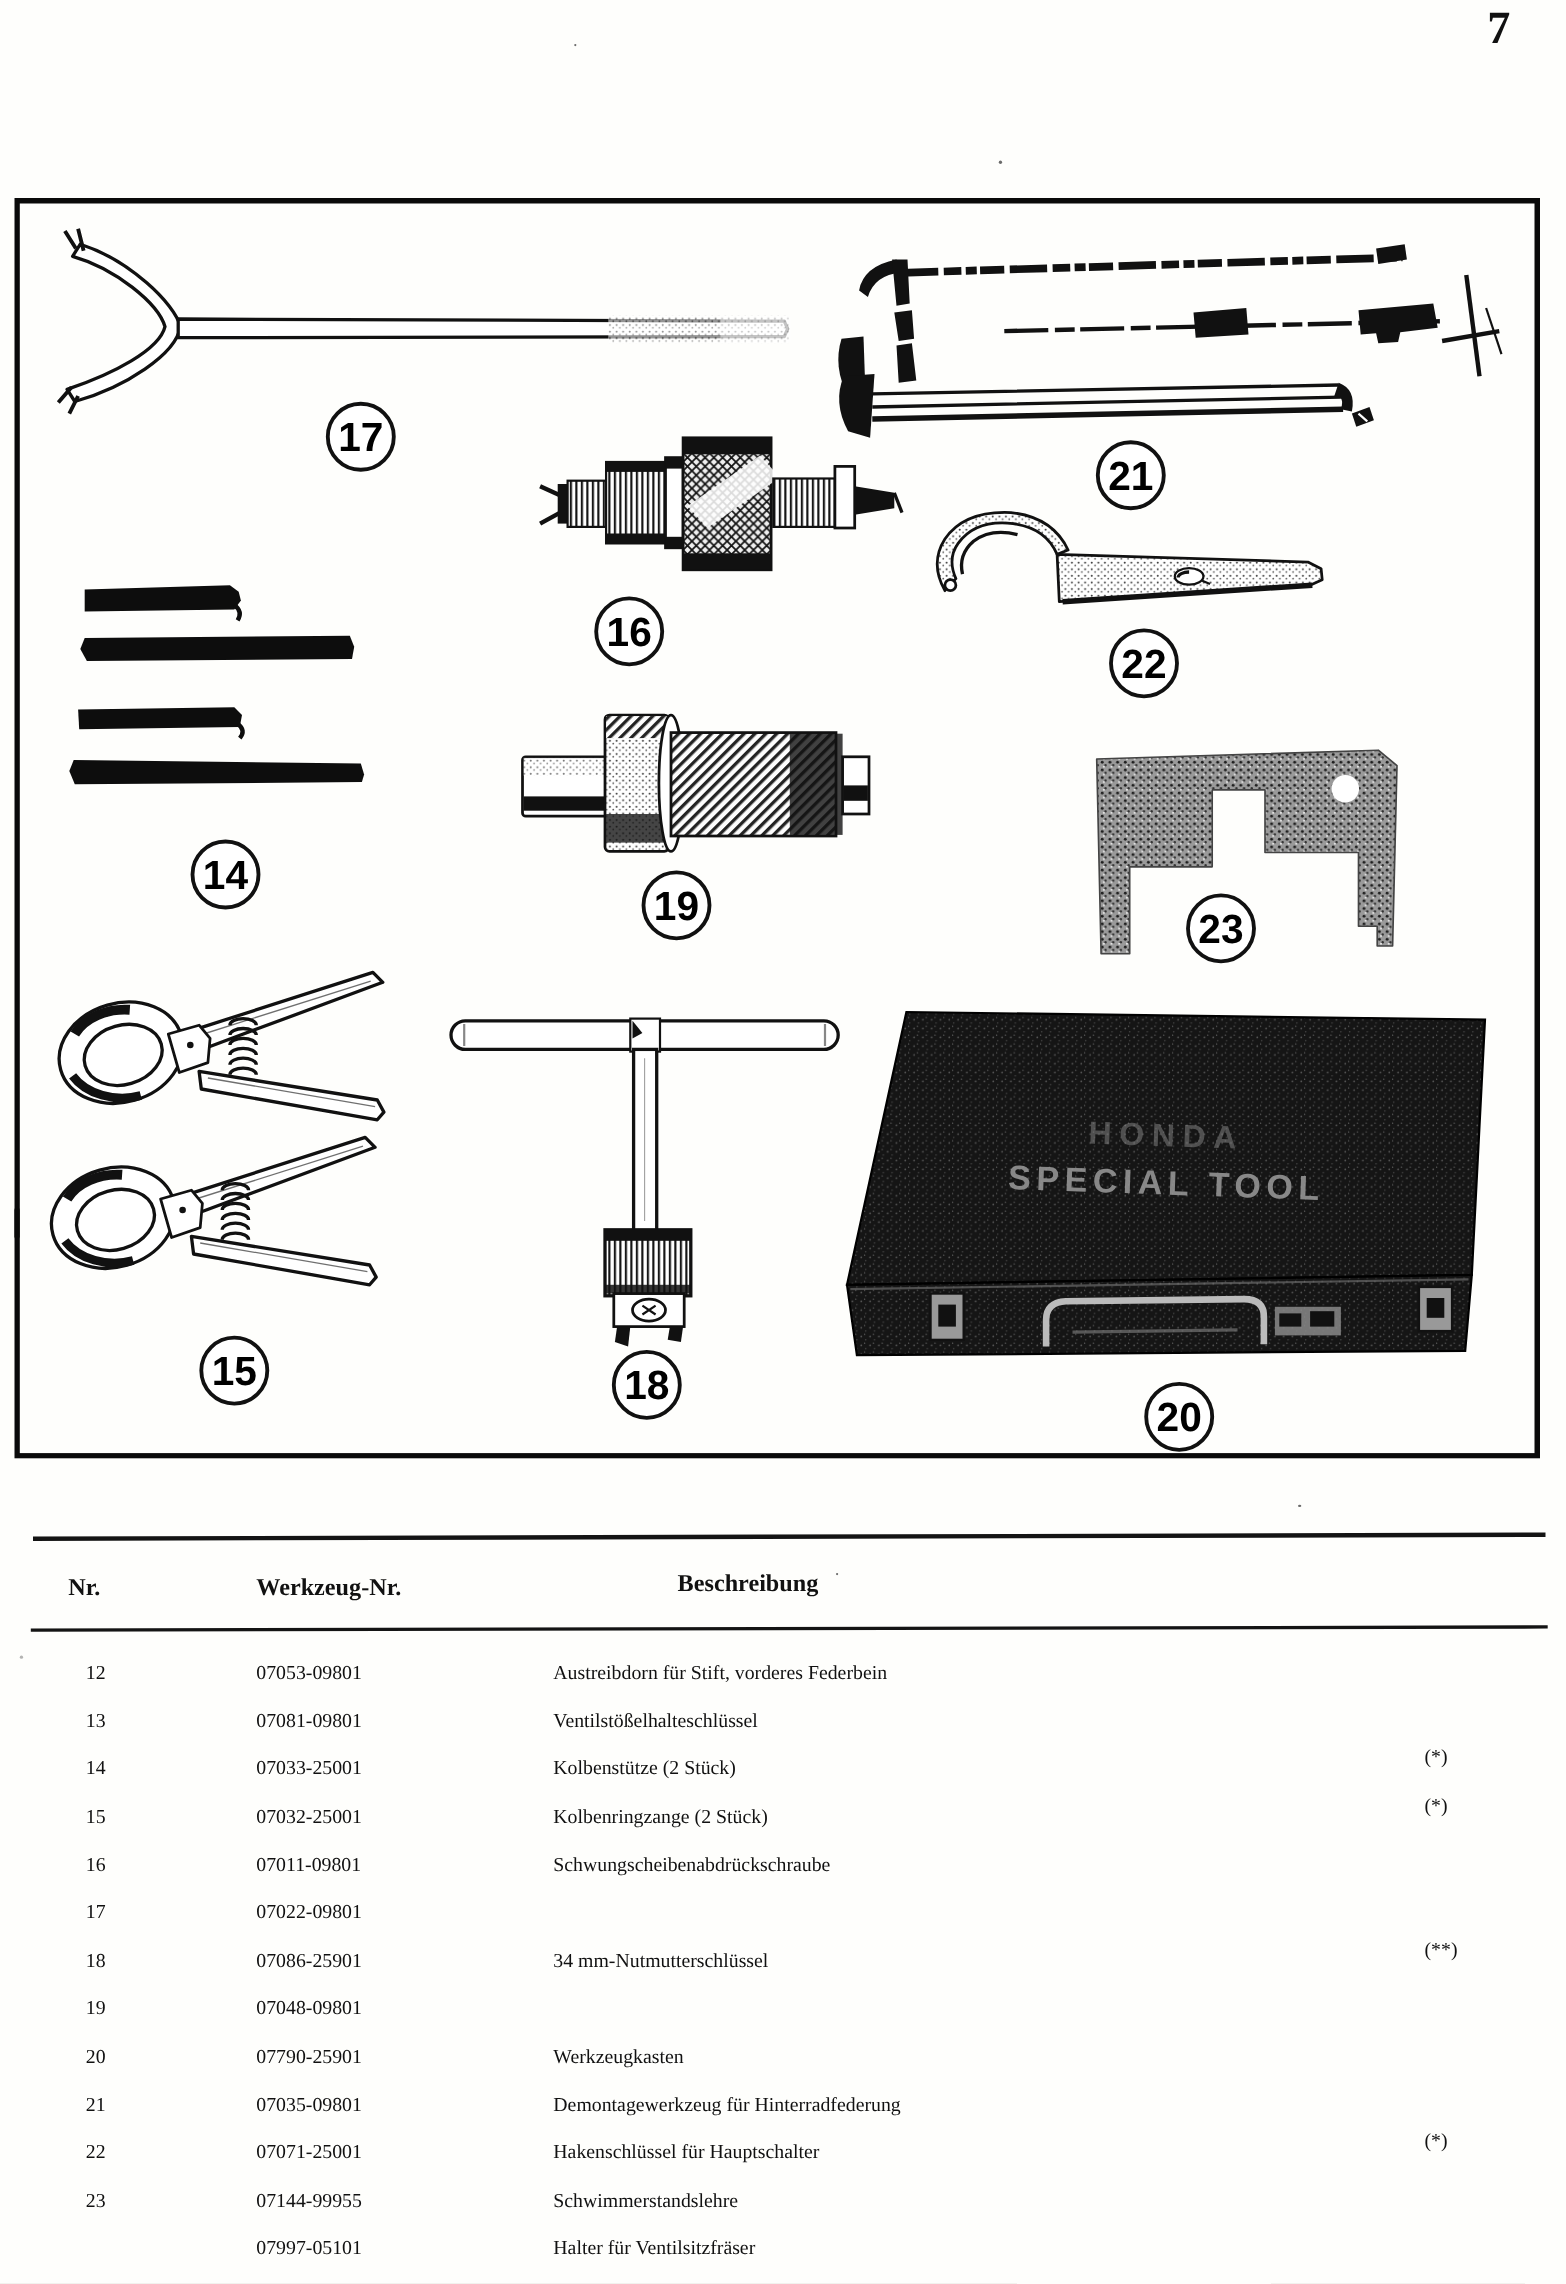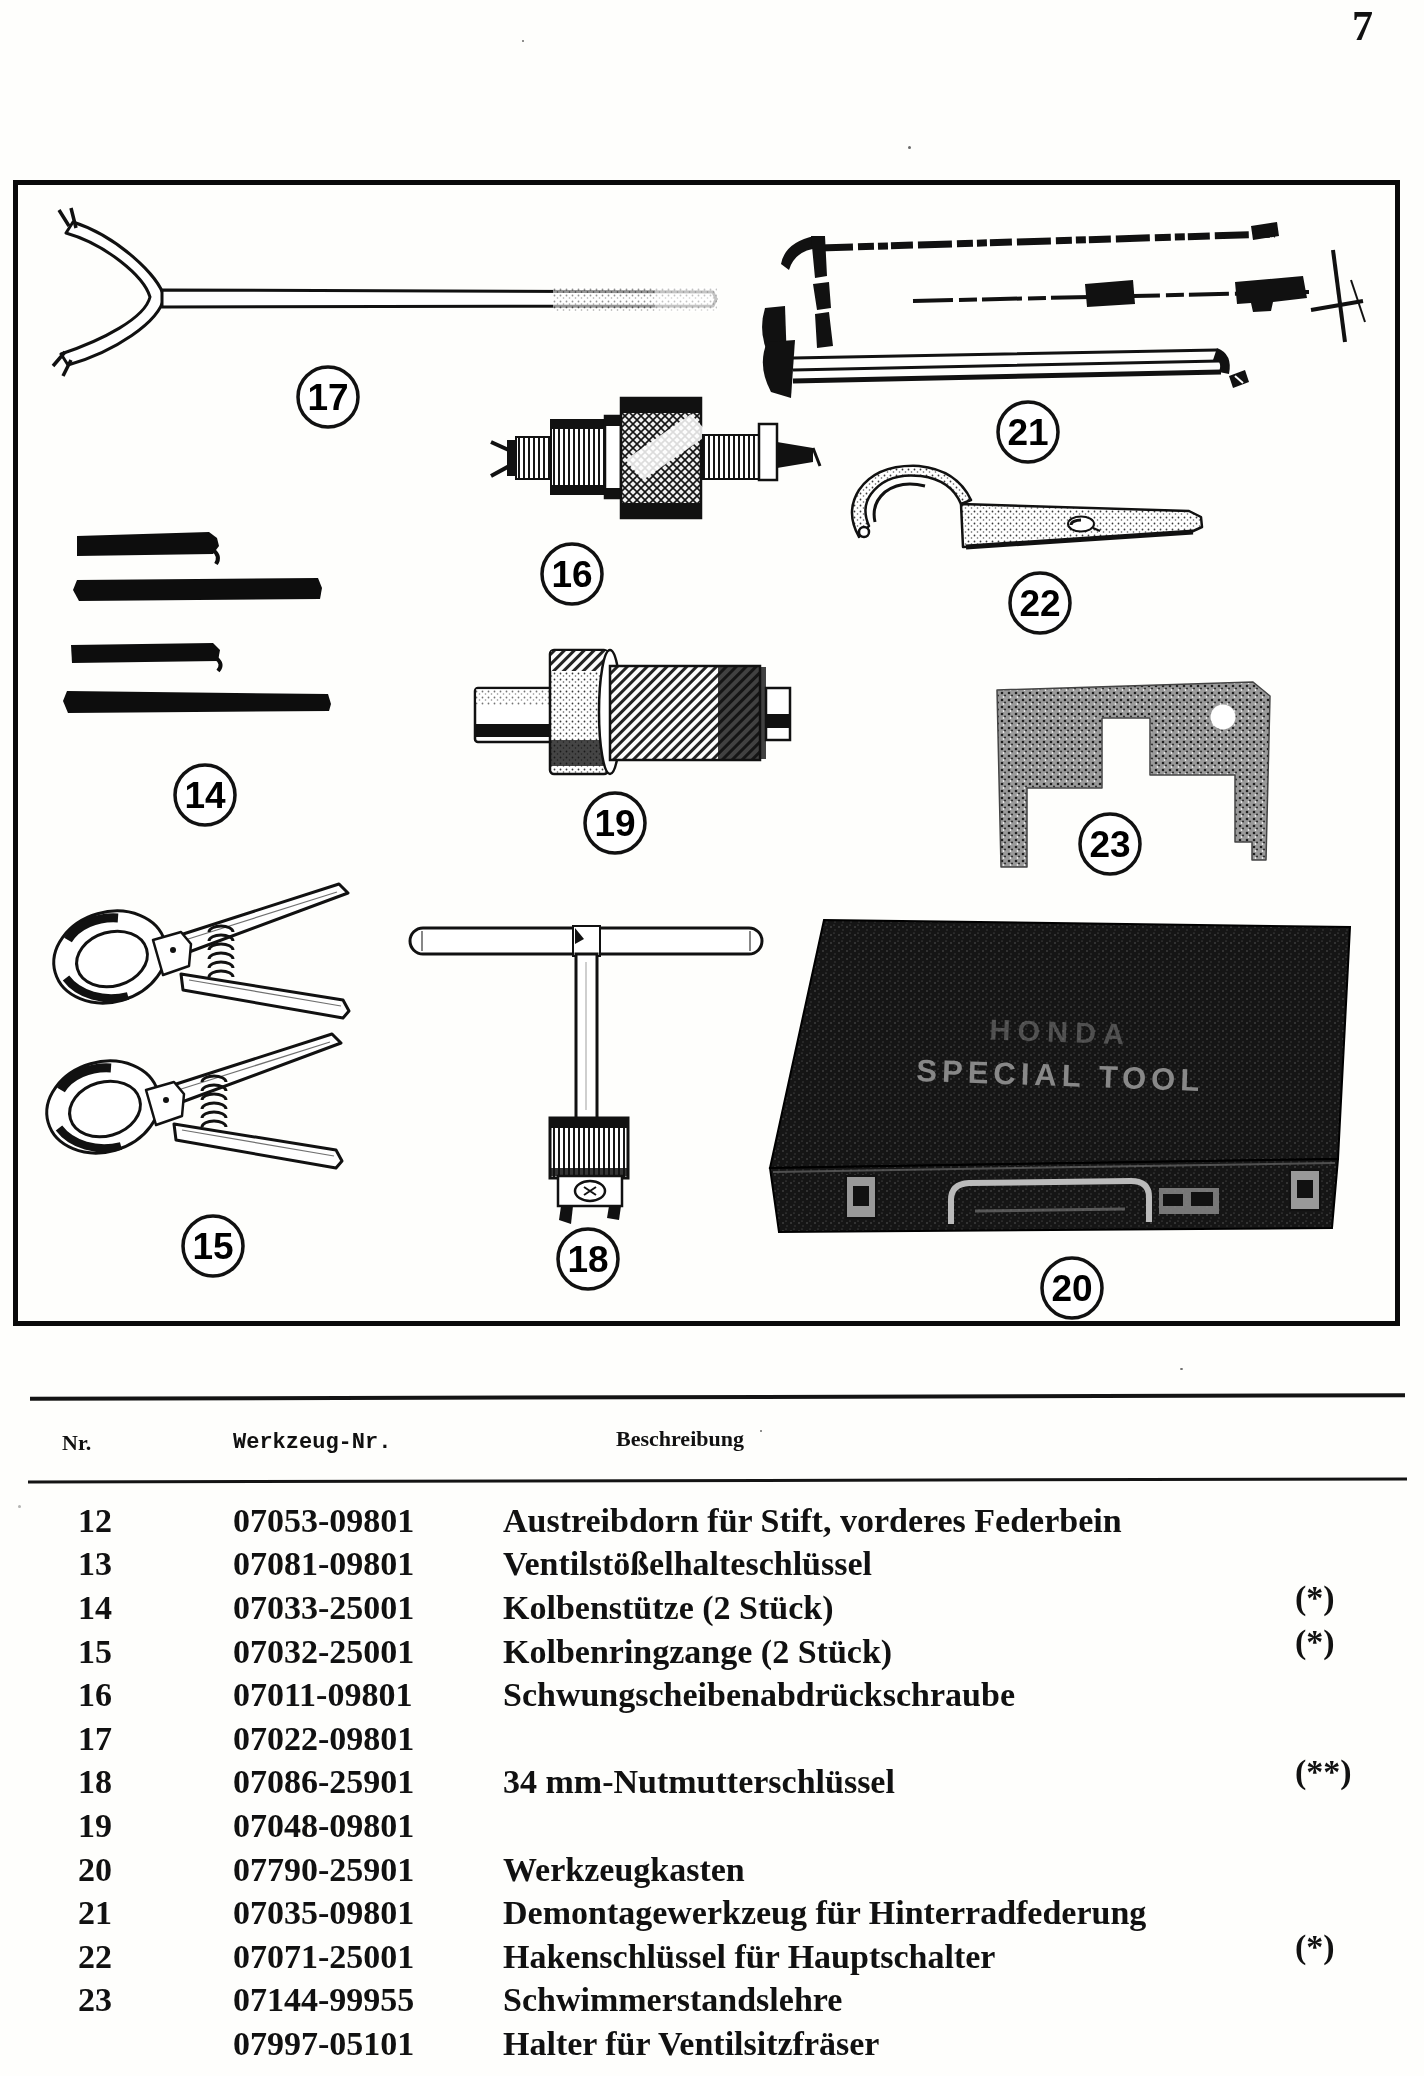--- a/index.html
+++ b/index.html
@@ -6,26 +6,26 @@
   .page{position:relative;width:1424px;height:2076px;background:#fefefc;overflow:hidden;
         font-family:"Liberation Serif","DejaVu Serif",serif;color:#111;}
   .abs{position:absolute;}
   .page-number{left:1352px;top:2px;font-size:42px;font-weight:bold;}
   .figure-svg{left:13px;top:180px;}
   .rule{background:#141414;}
   .rule1{left:30px;top:1395px;width:1375px;height:4px;transform:rotate(-0.15deg);}
   .rule2{left:28px;top:1479px;width:1379px;height:3px;transform:rotate(-0.12deg);}
   .th{font-size:22px;font-weight:bold;}
   .th-nr{left:62px;top:1430px;}
-  .th-tool{left:233px;top:1430px;font-family:Liberation Mono, monospace;}
+  .th-tool{left:233px;top:1430px;}
   .th-desc{left:616px;top:1426px;text-align:center;}
   .legend{left:872px;top:1400px;width:540px;font-size:26px;font-weight:bold;line-height:34px;white-space:nowrap;}
   .rows{left:30px;top:1499px;width:1375px;}
   .trow{display:grid;grid-template-columns:155px 270px 792px 110px;padding-left:48px;
-        height:43.6px;align-items:center;font-size:34px;font-weight:bold;white-space:nowrap;}
+        height:43.6px;align-items:center;font-size:18px;font-weight:normal;white-space:nowrap;}
   .c-mark{transform:translateY(-10px);}
   .speck{position:absolute;background:#6a6a6a;border-radius:50%;}
   .edge-mark{position:absolute;left:13px;top:1098px;width:5px;height:28px;background:#111;border-radius:2px;opacity:.85;}
 </style>
 </head>
 <body>
 
 <div class="page">
 
   <div class="abs page-number">7</div>

